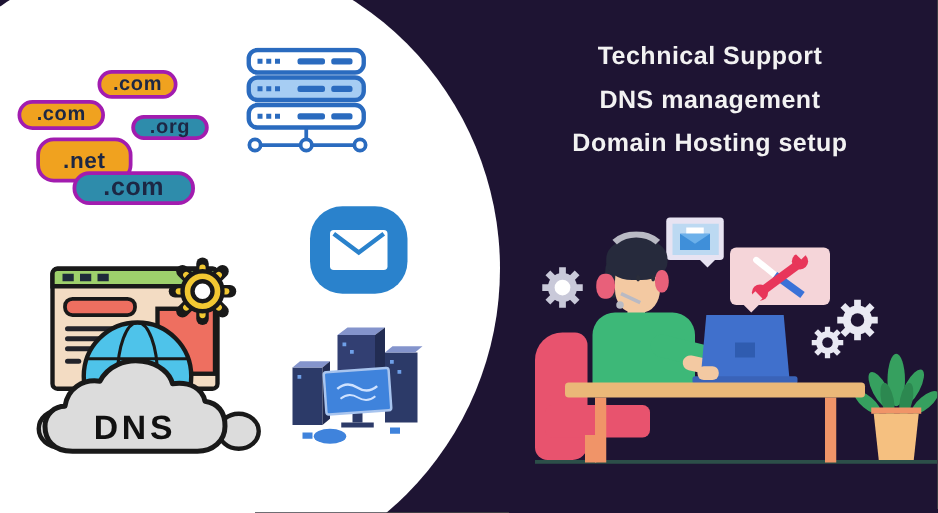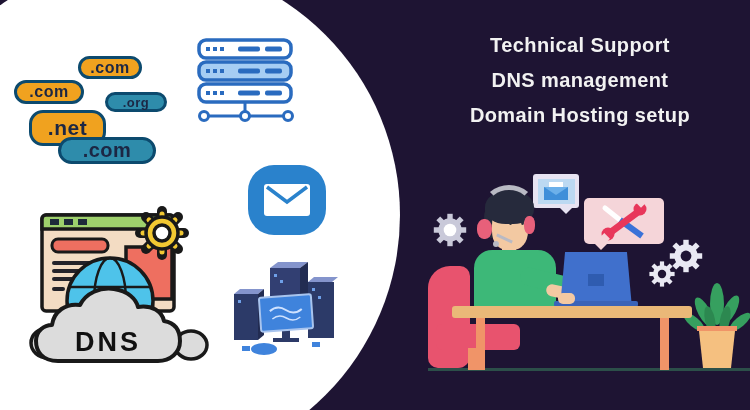--- a/index.html
+++ b/index.html
@@ -9,39 +9,39 @@
     font-family:"Liberation Sans",sans-serif;
   }
   .white-circle{
     position:absolute;left:-110px;top:-40px;width:510px;height:510px;
     border-radius:50%;background:var(--circle-white,#fff);
   }
   
   .pill{
     position:absolute;display:flex;align-items:center;justify-content:center;
     font-weight:800;color:var(--badge-text,#1c2744);
-    border:3px solid #0c4a6e;border-radius:14px;box-sizing:border-box;
+    border:3px solid #a21caf;border-radius:14px;box-sizing:border-box;
     letter-spacing:.5px;
   }
   .pill.orange{background:var(--badge-orange,#f0a21f);}
   .pill.teal{background:var(--badge-teal,#2e8cab);}
   .p0{left:78px;top:56px;width:64px;height:23px;font-size:16px;}
   .p1{left:14px;top:80px;width:70px;height:24px;font-size:16px;}
-  .p2{left:105px;top:92px;width:62px;height:20px;font-size:13px;}
-  .p3{left:29px;top:110px;width:77px;height:36px;font-size:21px;}
+  .p2{left:105px;top:92px;width:62px;height:20px;font-size:16px;}
+  .p3{left:29px;top:110px;width:77px;height:36px;font-size:18px;}
   .p4{left:58px;top:137px;width:98px;height:27px;font-size:20px;border-radius:16px;}
   
   .abs{position:absolute;}
   .email-badge{
     left:248px;top:165px;width:78px;height:70px;border-radius:26px;
     background:var(--email-blue,#2a82cc);display:flex;align-items:center;justify-content:center;
   }
   
   .title{
-    position:absolute;left:424px;top:28px;width:312px;text-align:center;
+    position:absolute;left:412px;top:28px;width:312px;text-align:center;
     color:var(--title-white,#f2f2f2);font-weight:700;font-size:20px;line-height:35px;
     letter-spacing:.4px;
   }
   .floor-line{left:428px;top:368px;width:322px;height:3px;background:var(--floor-teal,#2c4f49);}
   
   .frame{left:533px;top:174px;width:46px;height:34px;background:var(--frame-lavender,#e7e3f2);border-radius:3px;display:flex;align-items:center;justify-content:center;}
   .frame-inner{width:37px;height:25px;background:var(--frame-inner-blue,#bcd9f2);display:flex;align-items:center;justify-content:center;}
   .frame-tail{left:560px;top:208px;width:0;height:0;border:6px solid transparent;border-top-color:var(--frame-lavender,#e7e3f2);}
   
   .bubble{left:584px;top:198px;width:80px;height:46px;background:var(--bubble-pink,#f5d5d9);border-radius:5px;display:flex;align-items:center;justify-content:center;}

